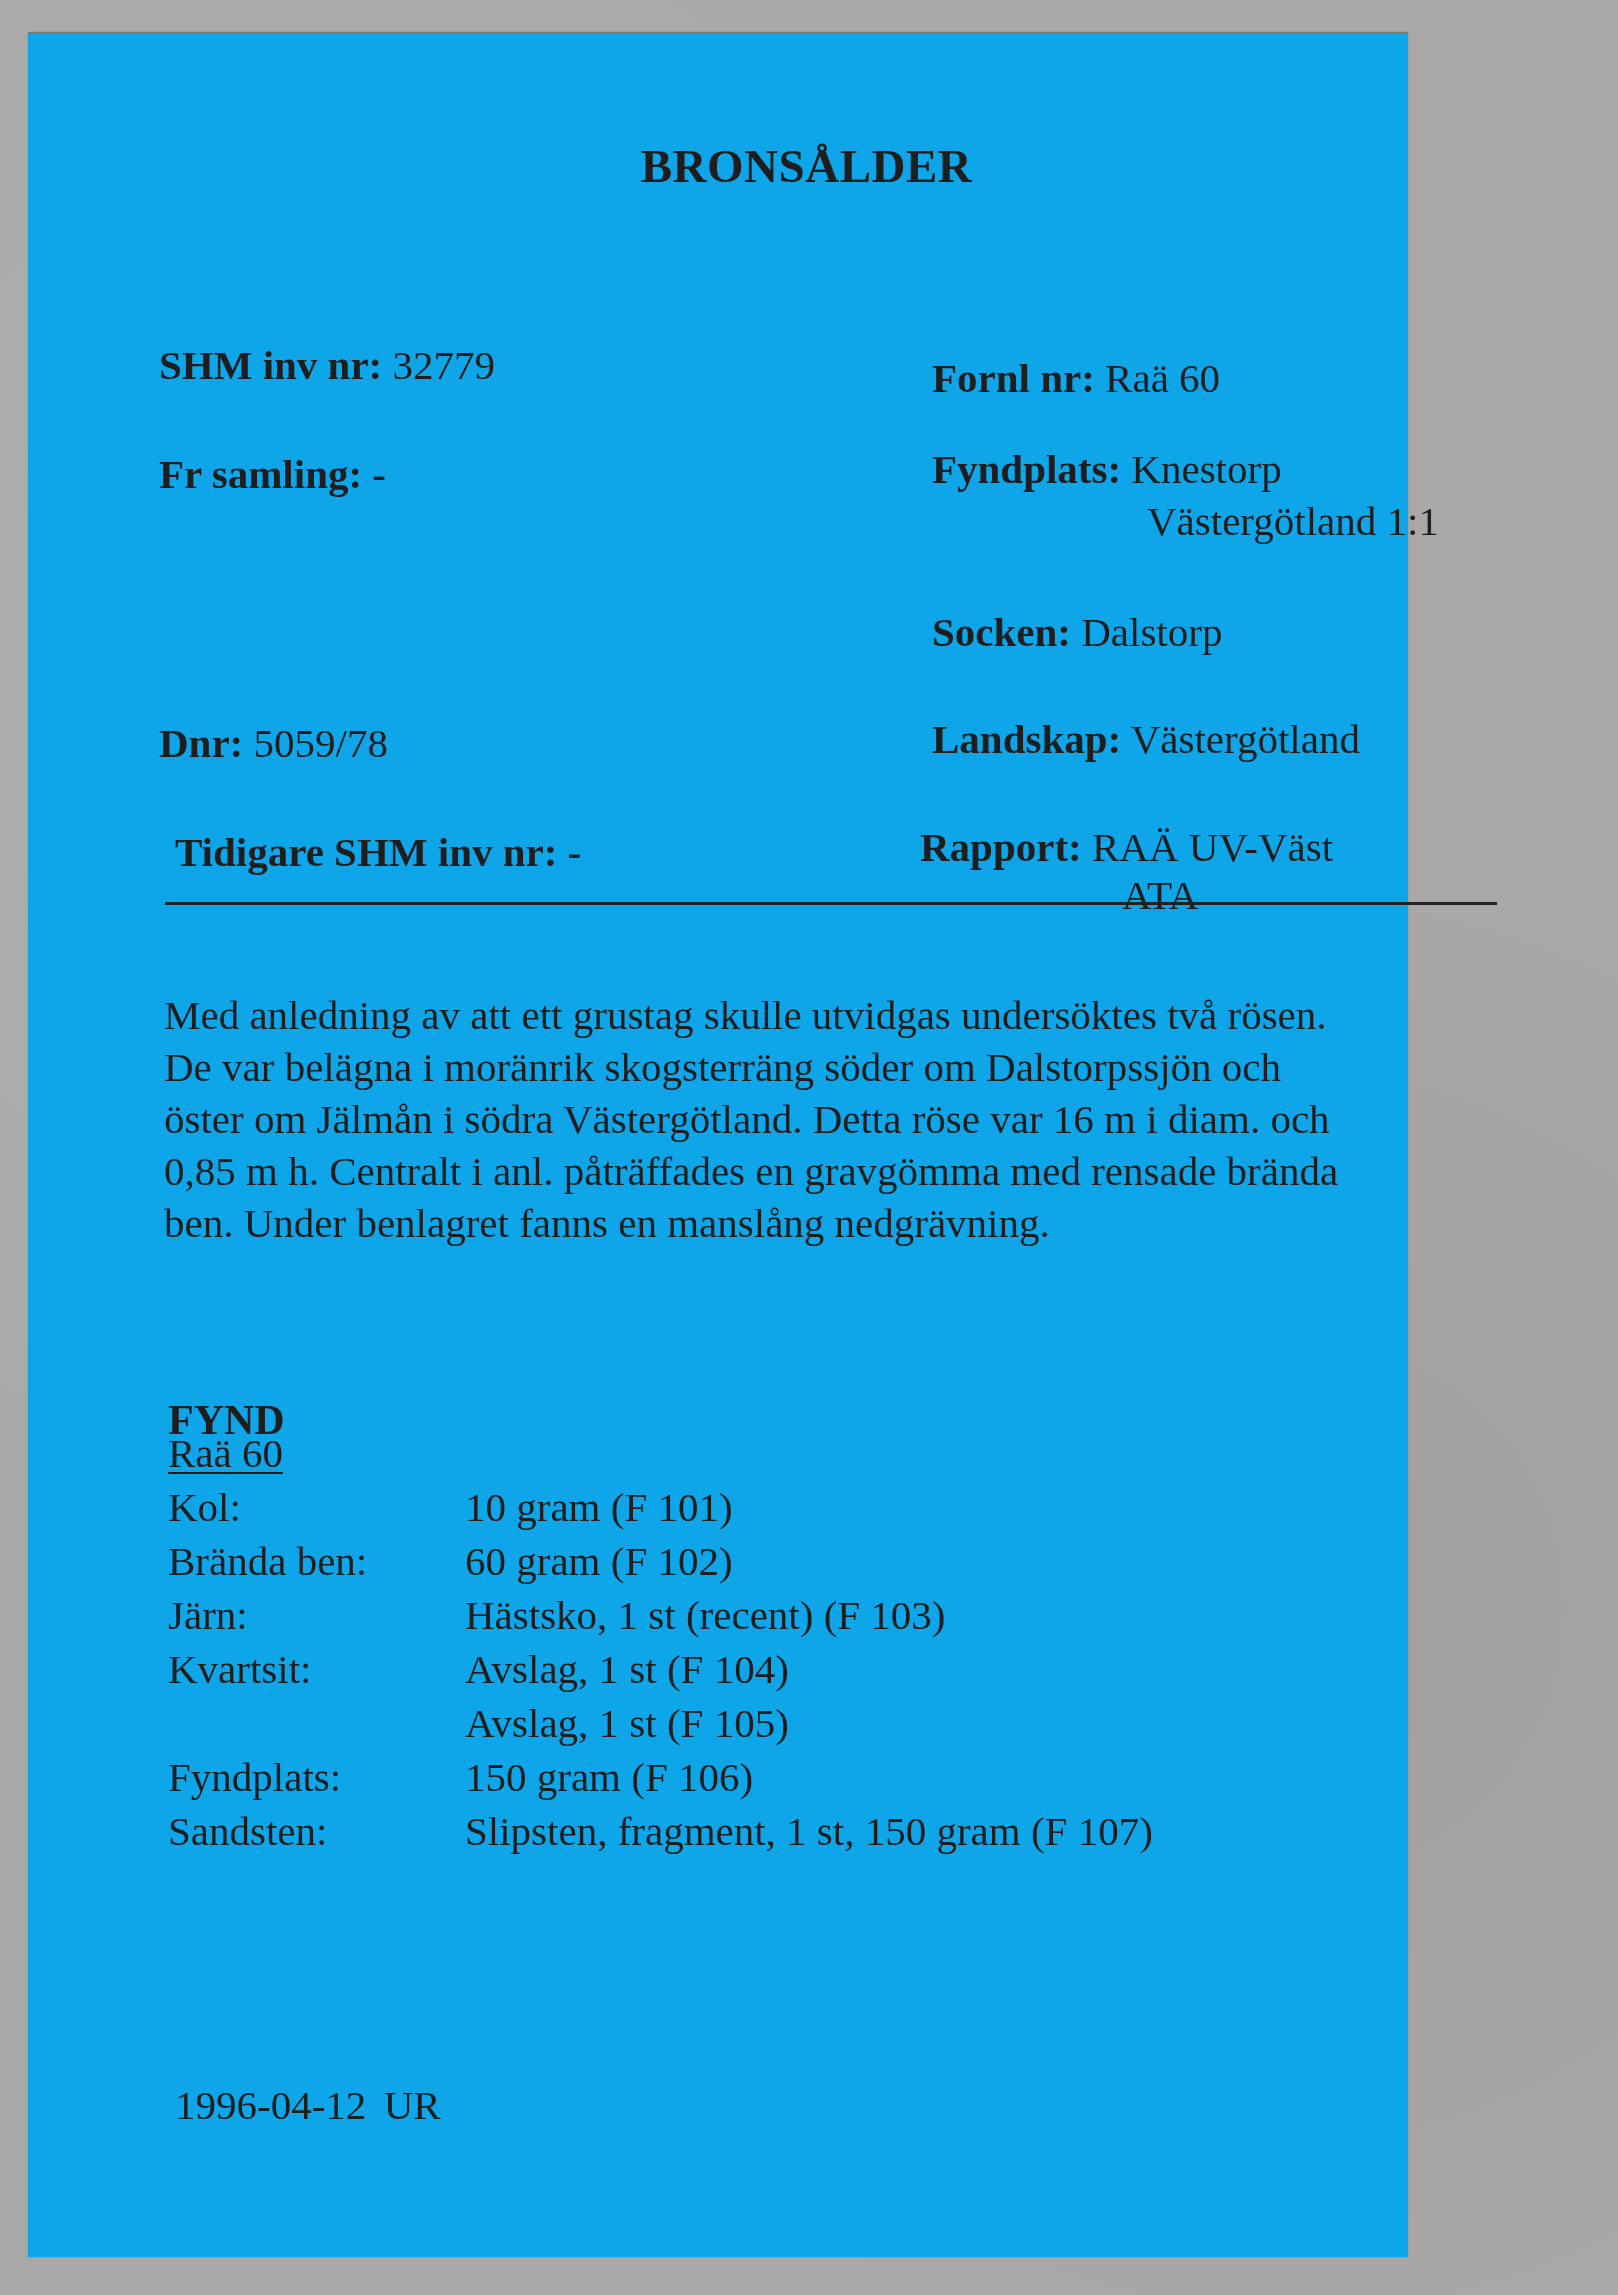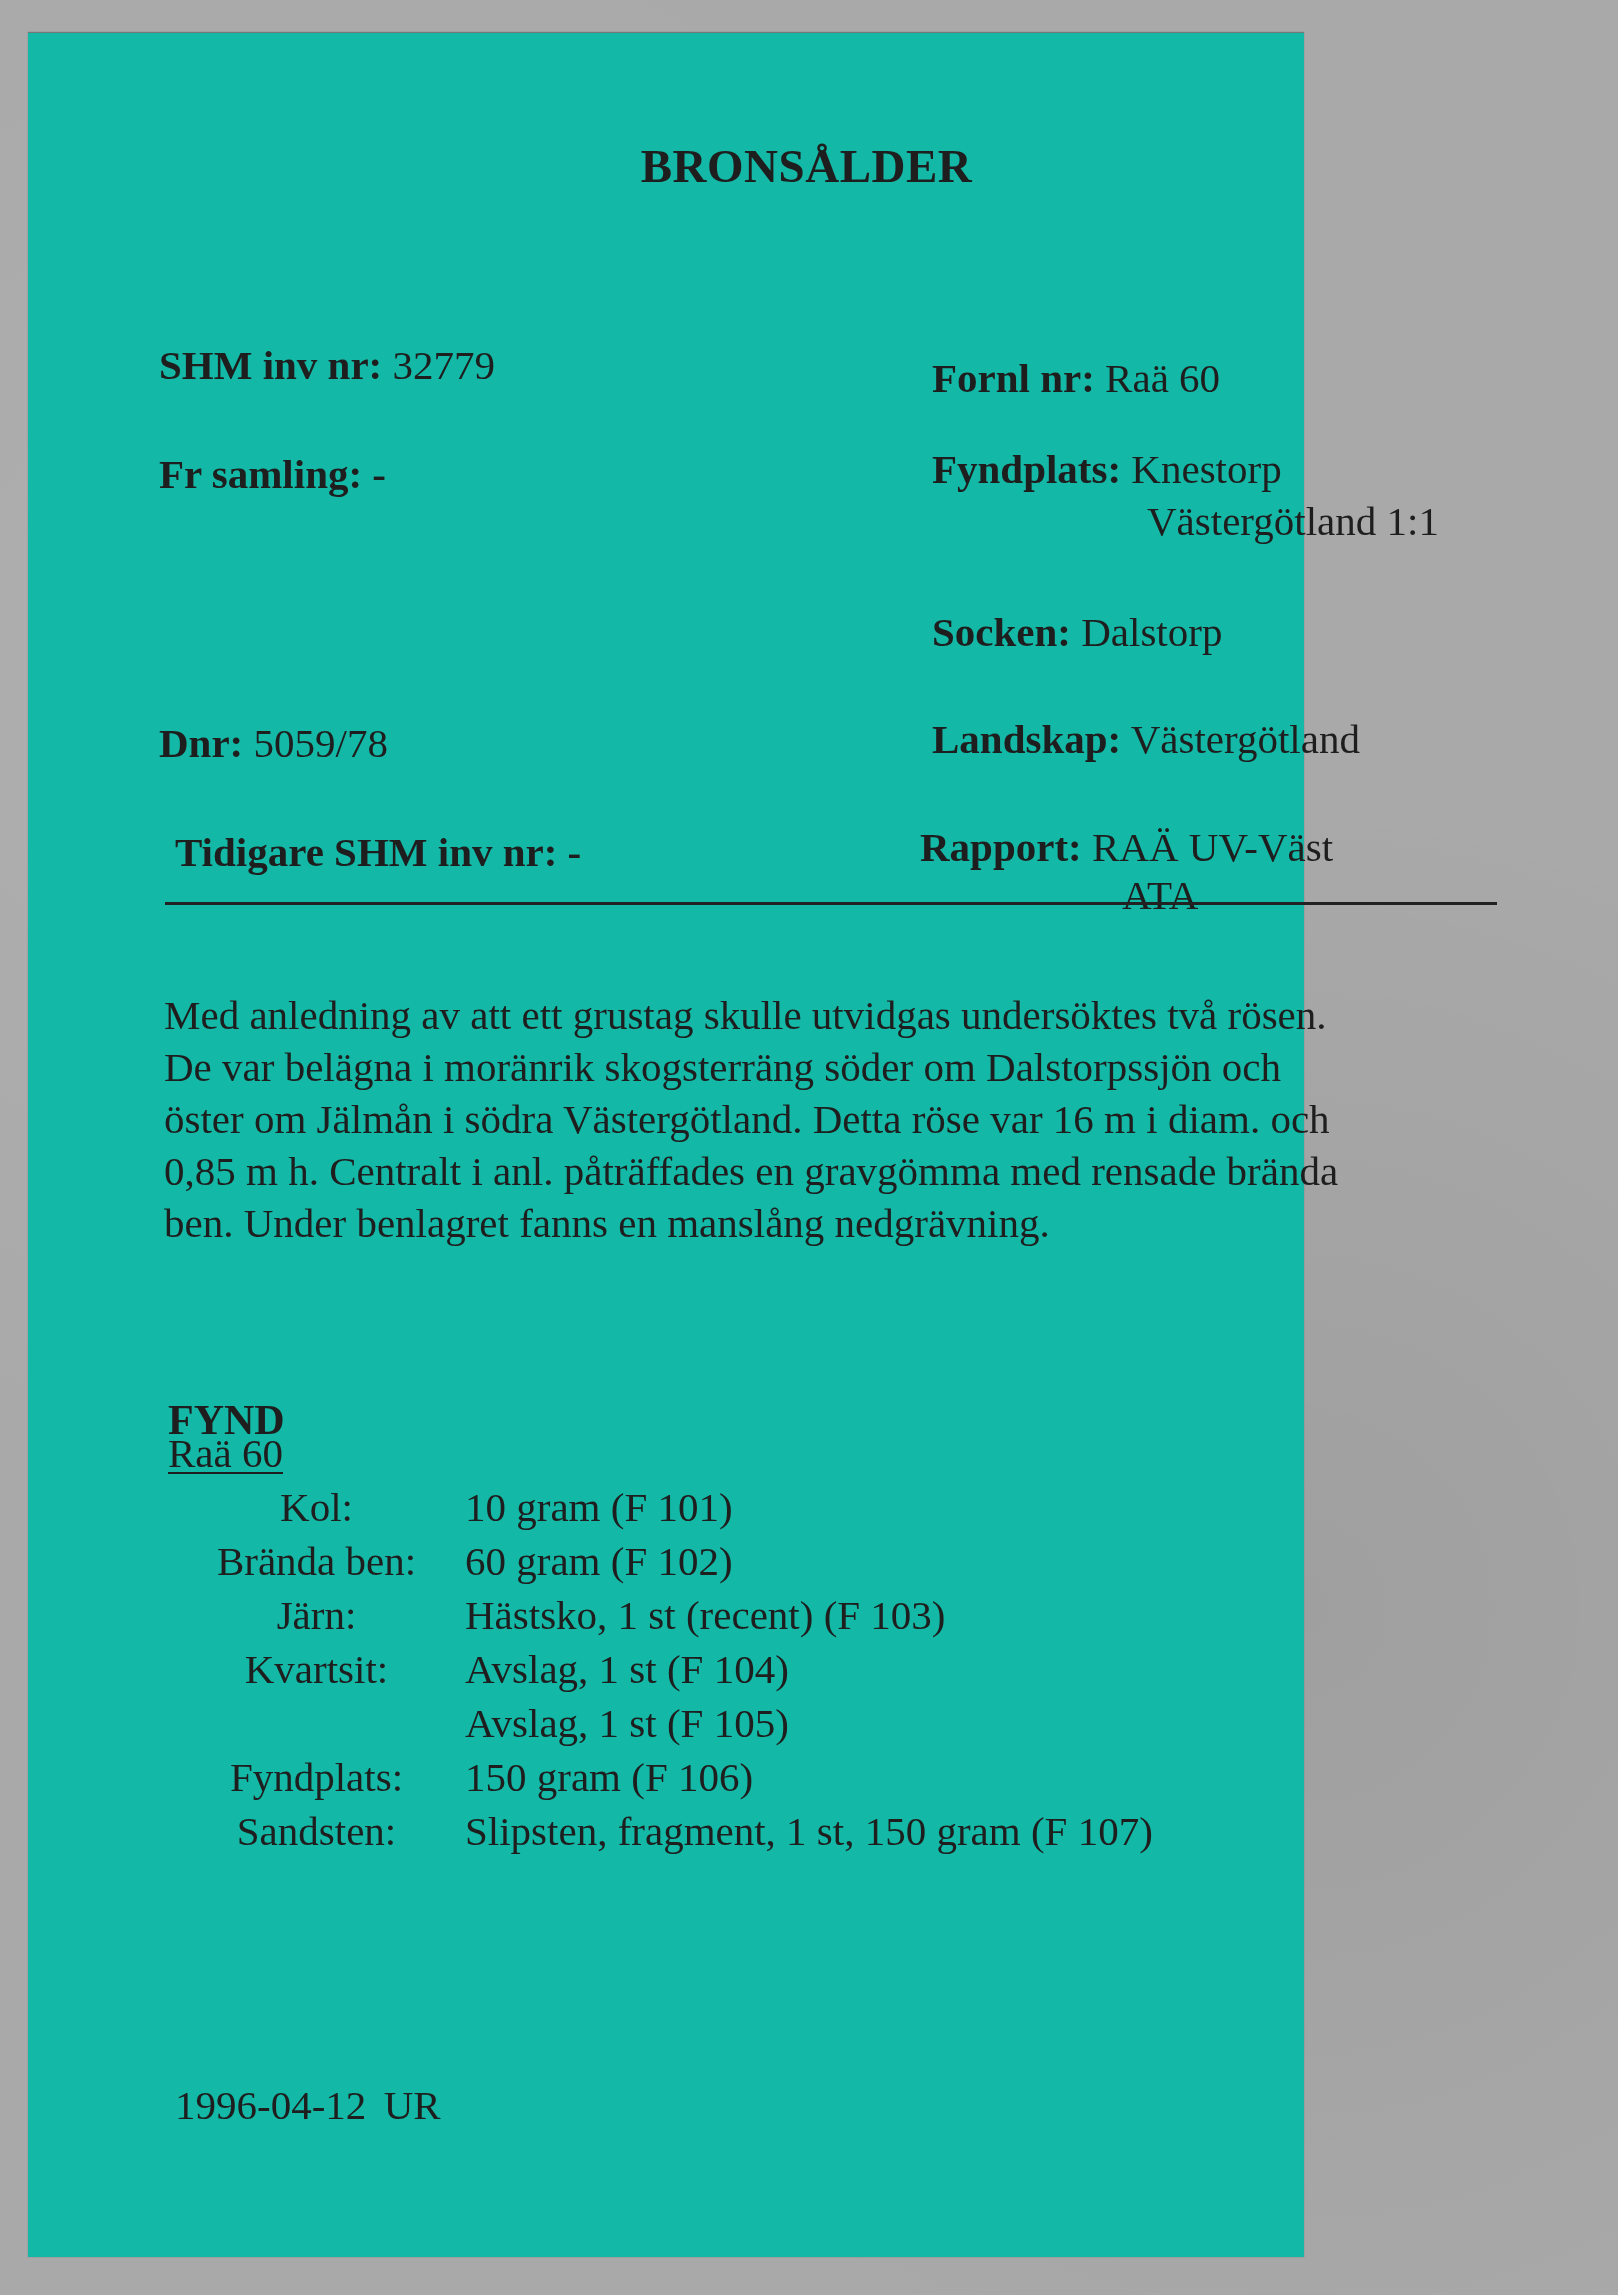--- a/index.html
+++ b/index.html
@@ -15,23 +15,23 @@
         radial-gradient(circle at 80% 70%, rgba(0,0,0,0.06) 0, rgba(0,0,0,0) 40%);
       position: relative;
       overflow: hidden;
       font-family: "Liberation Serif", "DejaVu Serif", serif;
       color: #1e1e1e;
     }
     .paper {
       position: absolute;
       left: 28px;
       top: 31.5px;
-      width: 1276px;
+      width: 1380px;
       height: 2224px;
-      background: #14b8a6;
+      background: #0ea5e9;
       box-shadow: 0 0 0.9px #666;
       border-top: 0.9px solid #777;
     }
     .abs { position: absolute; white-space: nowrap; }
     .title {
       left: 0; width: 1557px;
       top: 106px;
       text-align: center;
       font-size: 47px;
       font-weight: bold;
@@ -83,21 +83,21 @@
     .fynd-table {
       left: 140px;
       top: 1447px;
     }
     .fynd-row {
       display: flex;
       font-size: 41px;
       line-height: 54px;
       height: 54px;
     }
-    .fynd-row .cat { width: 297px; text-align: center; }
+    .fynd-row .cat { width: 297px; }
     .fynd-row .desc-cell { }
     .footer {
       left: 147px;
       top: 2045px;
       font-size: 41px;
       line-height: 54px;
       word-spacing: 7.2px;
     }
   </style>
 </head>

